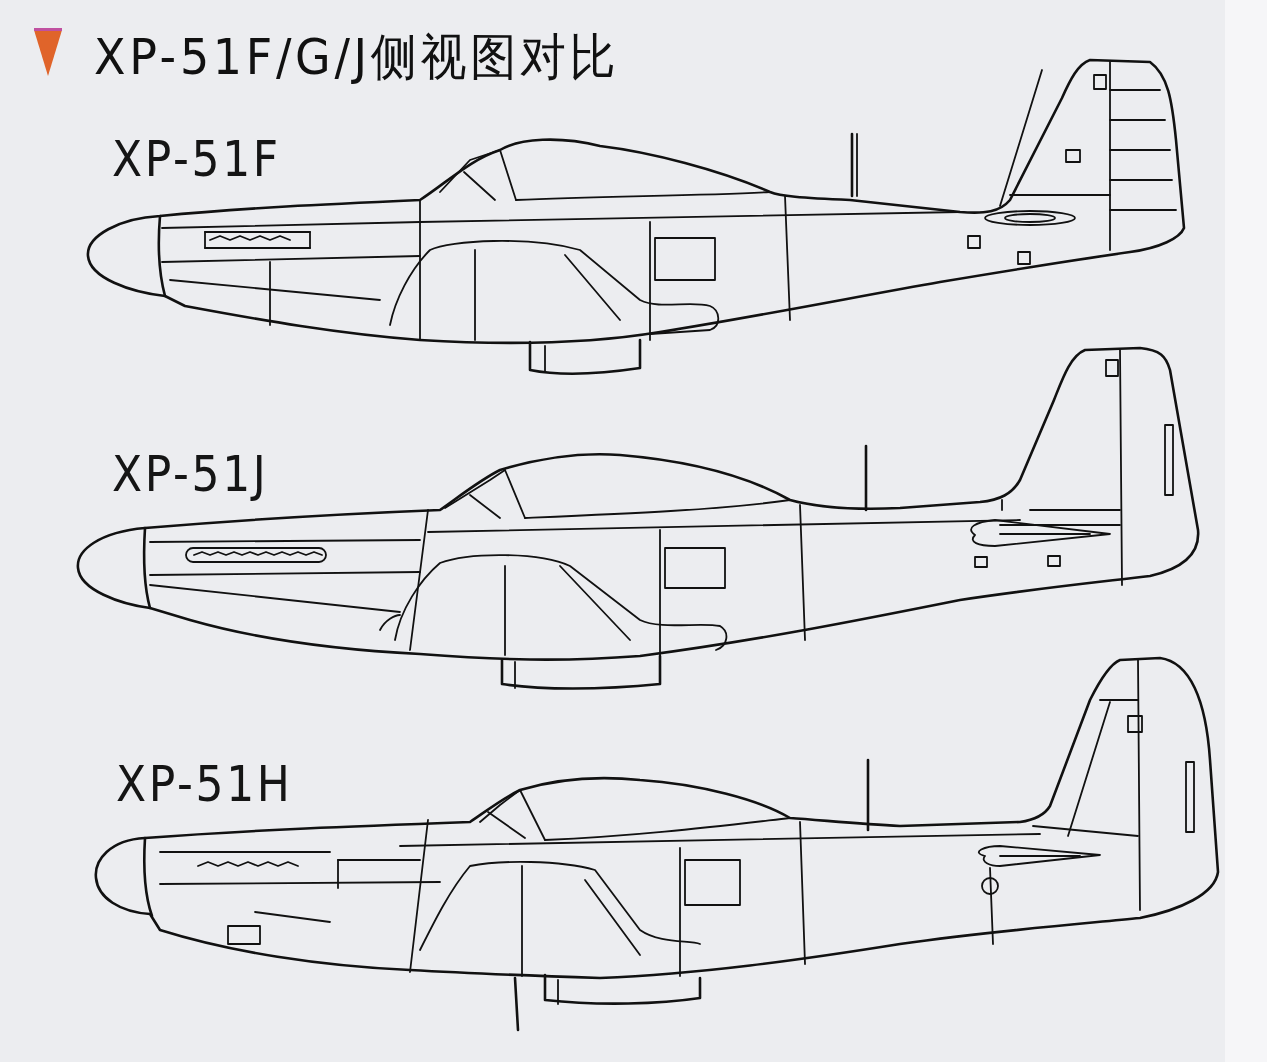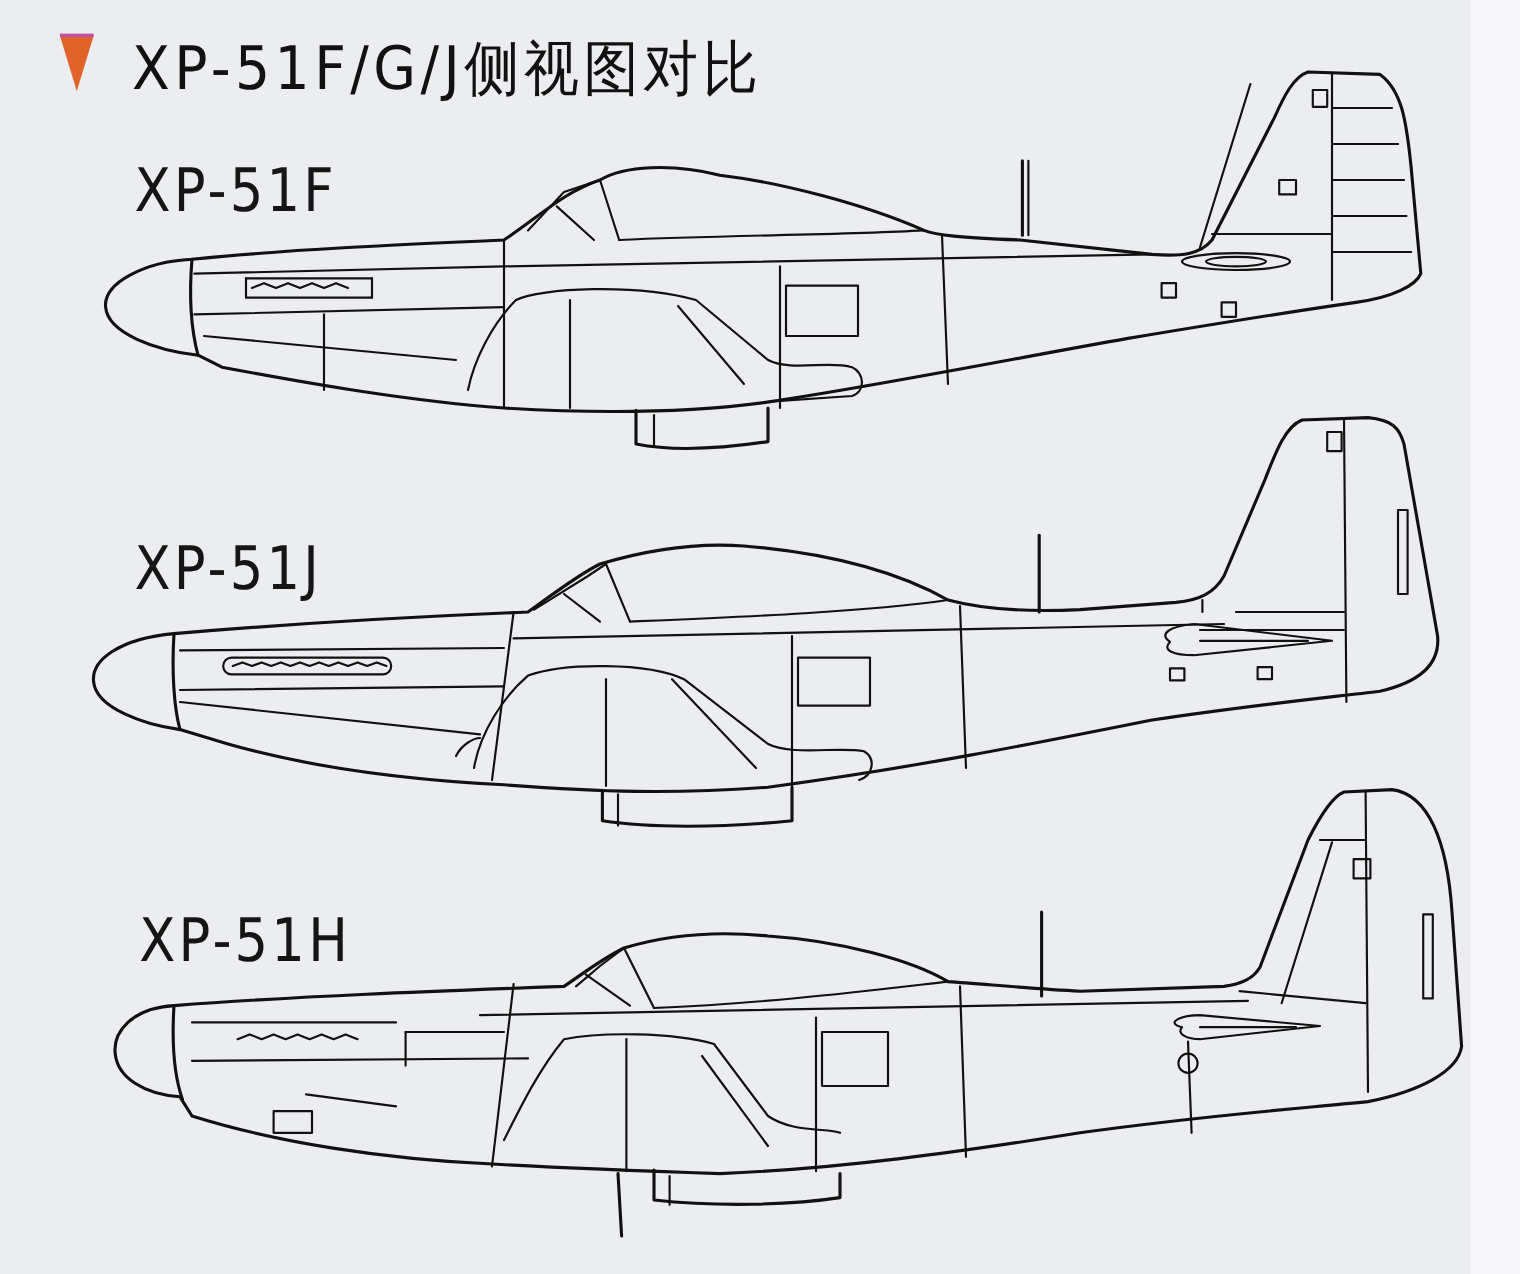--- a/index.html
+++ b/index.html
@@ -7,21 +7,21 @@
       width: 1267px; height: 1062px; overflow: hidden;
       background: #ecedf0;
       position: relative;
       font-family: "DejaVu Sans", sans-serif;
     }
     .page-edge {
       position: absolute; top: 0; right: 0; width: 42px; height: 1062px;
       background: #f6f6f8;
     }
     .title-row {
-      position: absolute; left: 50px; top: 22px; height: 70px;
+      position: absolute; left: 34px; top: 22px; height: 70px;
       display: flex; align-items: center; text-align: right;
     }
     .title-marker {
       width: 0; height: 0;
       border-left: 14px solid transparent;
       border-right: 14px solid transparent;
       border-top: 46px solid #e0642a;
       position: relative; top: -4px;
       margin-right: 32px;
     }

